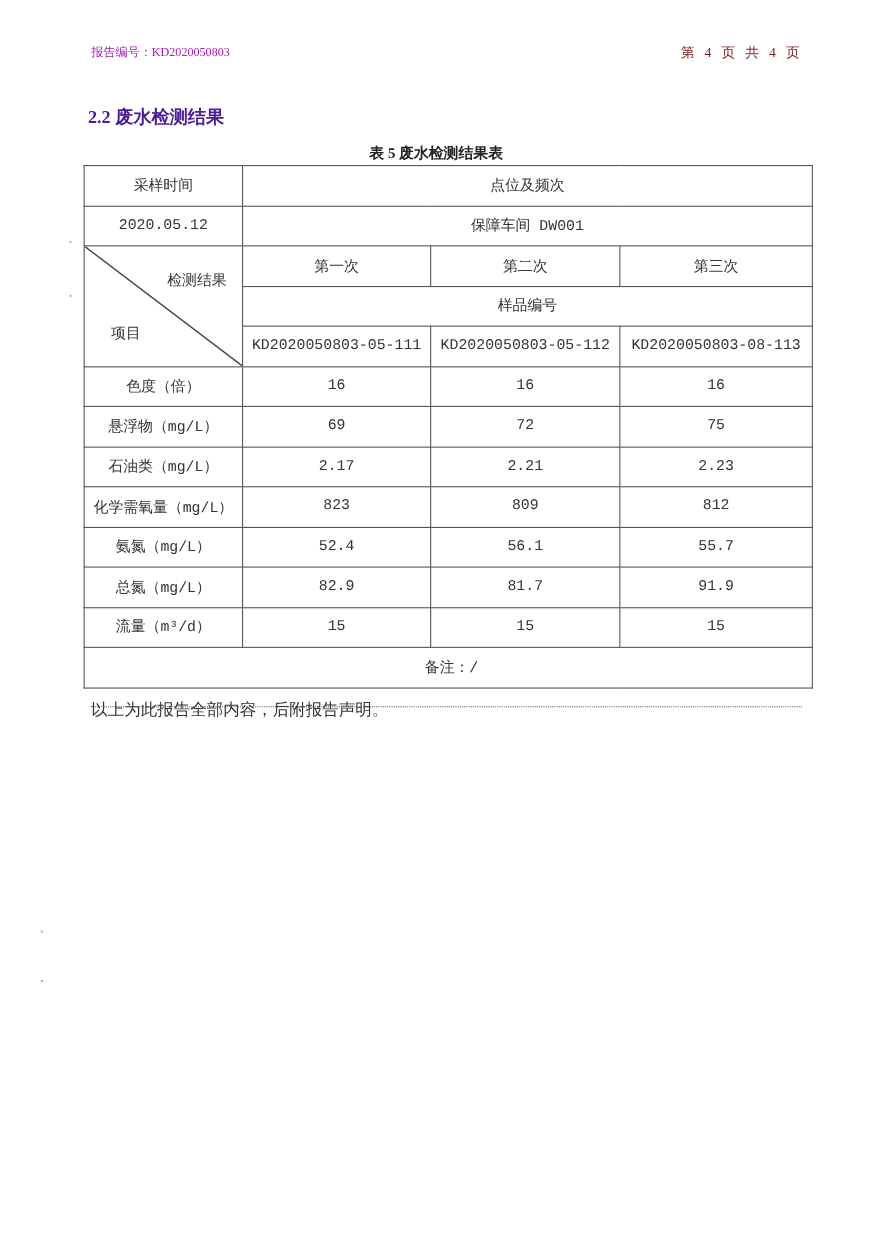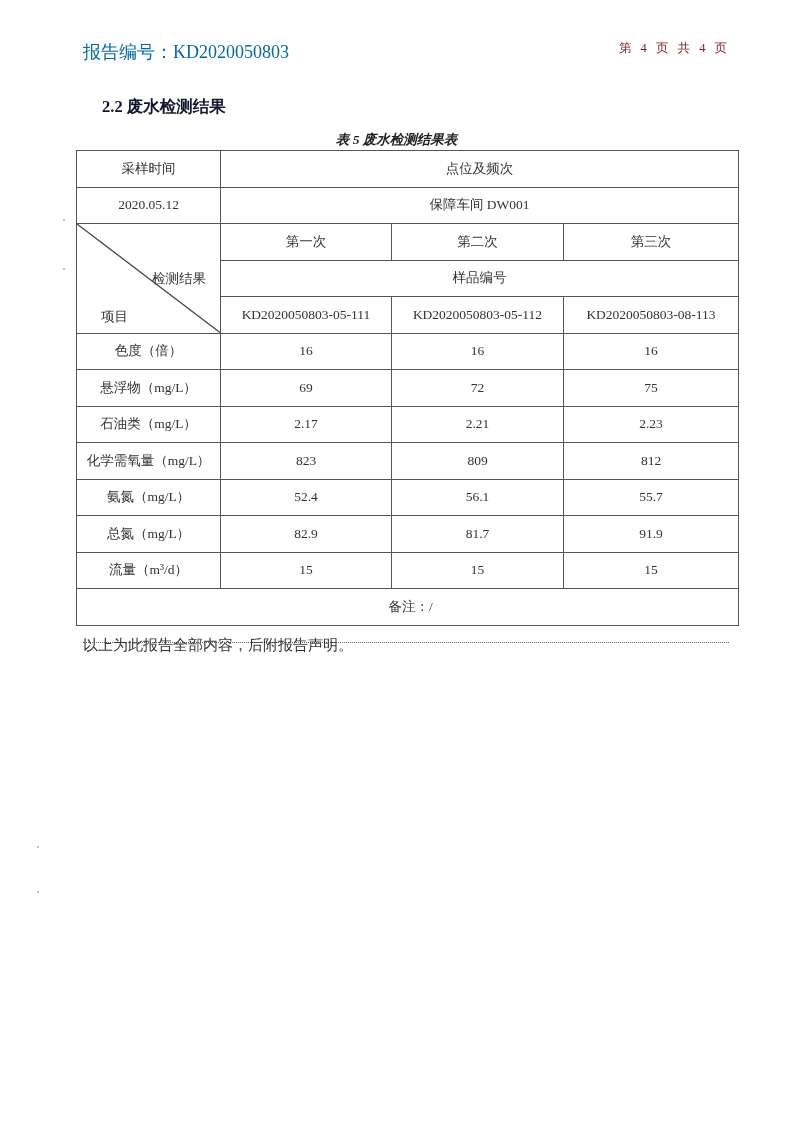--- a/index.html
+++ b/index.html
@@ -1,33 +1,33 @@
 <!DOCTYPE html>
 <html><head>
 <meta charset="utf-8">
 <style>
   html, body { margin: 0; padding: 0; }
   body {
     width: 793px; height: 1121px; background: #ffffff; position: relative;
     font-family: "Liberation Serif", "DejaVu Serif", serif; color: #333;
     overflow: hidden;
   }
-  .hdr-left { position: absolute; left: 83px; top: 40px; font-size: 18px; color: #0369a1; }
+  .hdr-left { position: absolute; left: 83px; top: 40px; font-size: 11px; color: #a21caf; }
   .hdr-right { position: absolute; right: 63px; top: 40px; font-size: 12.5px; color: #7f1d1d; letter-spacing: 3px; }
-  .section-title { position: absolute; left: 80px; top: 96px; font-size: 16.5px; font-weight: bold; color: #0f172a; margin-left: 22px; }
-  .table-caption { position: absolute; left: 0; width: 793px; top: 131px; text-align: center; font-size: 13.5px; font-weight: bold; color: #222; font-style: italic; }
+  .section-title { position: absolute; left: 80px; top: 96px; font-size: 16.5px; font-weight: bold; color: #4c1d95; }
+  .table-caption { position: absolute; left: 0; width: 793px; top: 131px; text-align: center; font-size: 13.5px; font-weight: bold; color: #222; }
   table.res {
     position: absolute; left: 76px; top: 150px; width: 662px;
-    border-collapse: collapse; table-layout: fixed; font-size: 13.5px; color: #333;
+    border-collapse: collapse; table-layout: fixed; font-size: 13.5px; color: #333; font-family: Liberation Mono, monospace;
   }
   table.res td { border: 1.3px solid #555; text-align: center; height: 35.5px; padding: 0; }
   .diag { position: relative; }
   .diag svg { position: absolute; left: 0; top: 0; width: 100%; height: 100%; }
-  .diag .lbl-a { position: absolute; right: 14px; top: 46px; }
-  .diag .lbl-b { position: absolute; left: 24px; top: 84px; }
+  .diag .lbl-a { position: absolute; right: 14px; top: 22px; }
+  .diag .lbl-b { position: absolute; left: 24px; top: 70px; }
   td.remark { text-align: left; padding-left: 6px !important; }
   .dotline { position: absolute; left: 83px; width: 646px; top: 642px; border-top: 1.2px dotted #666; }
   .endnote { position: absolute; left: 83px; top: 636px; font-size: 15px; color: #333; }
   .speck { position: absolute; width: 2px; height: 2px; background: #aaa; border-radius: 1px; }
 </style>
 </head>
 <body>
 
 <div class="hdr-left">报告编号：KD2020050803</div>
 <div class="hdr-right">第 4 页 共 4 页</div>

